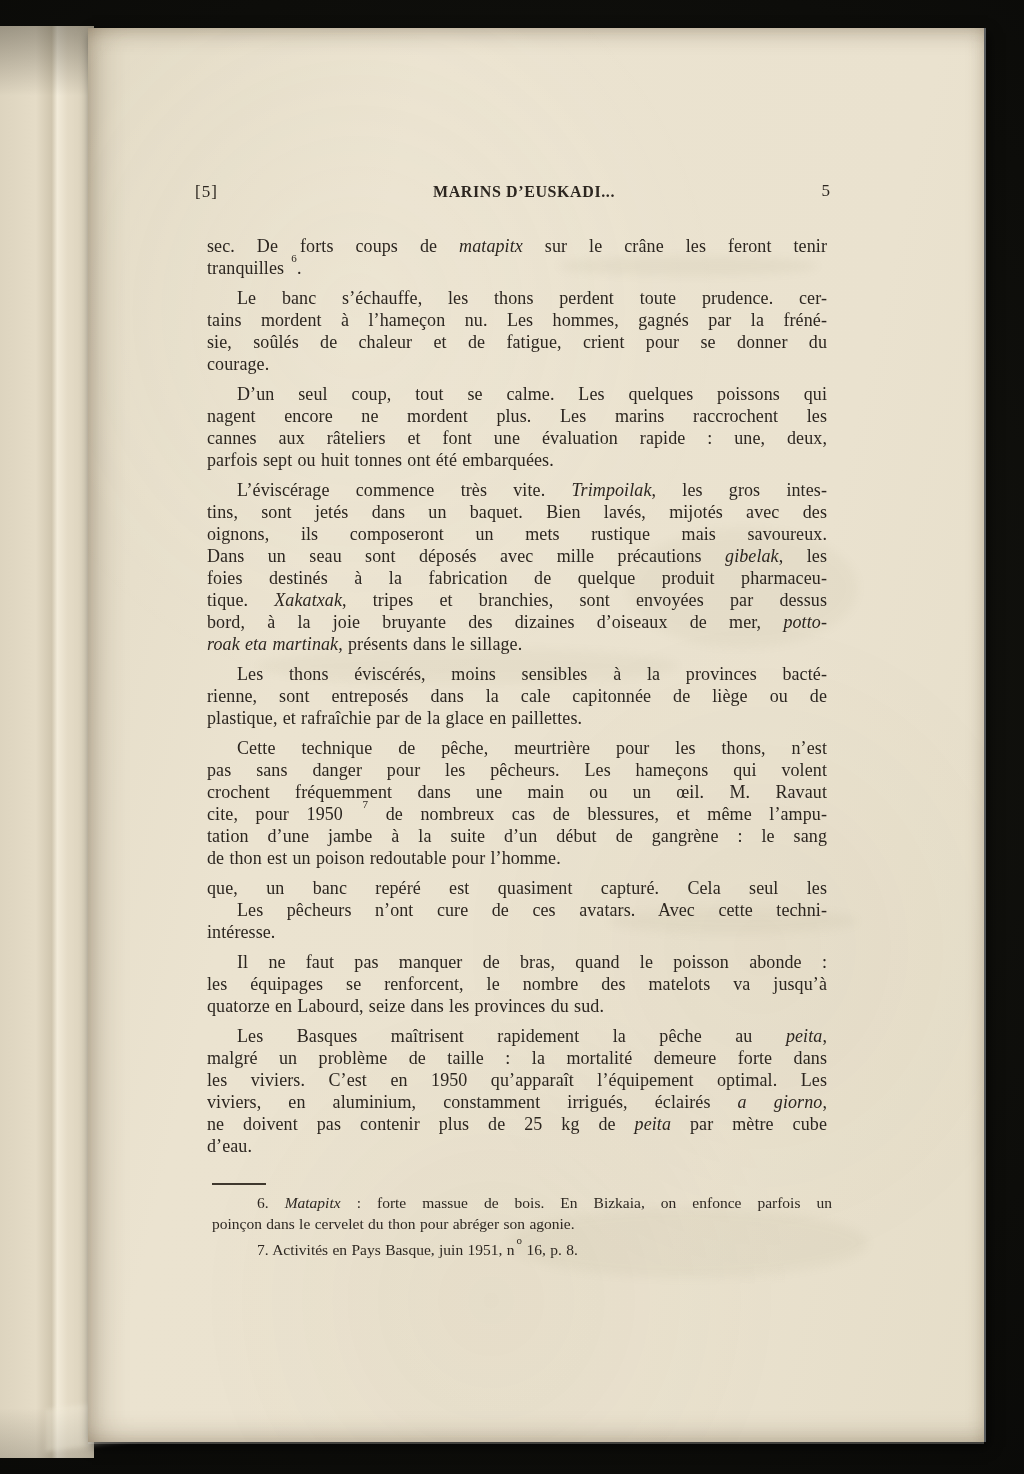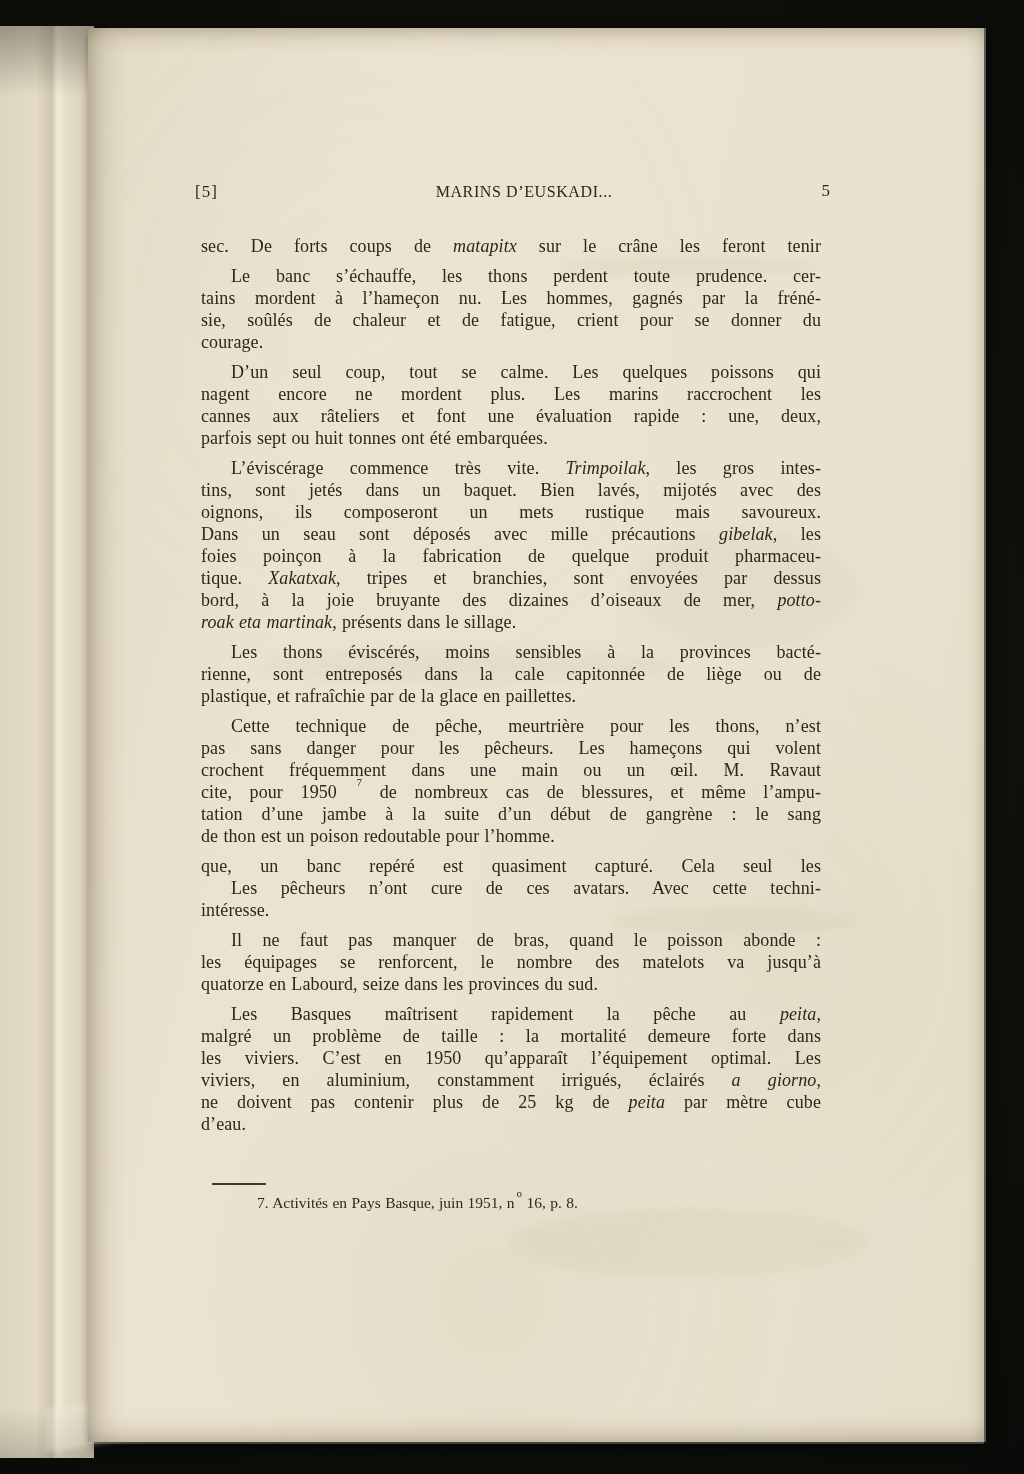--- a/index.html
+++ b/index.html
@@ -52,26 +52,26 @@
   .stain{position:absolute;pointer-events:none;filter:blur(5px);border-radius:50%;background:#8a845f;}
   .s1{left:470px;top:228px;width:260px;height:20px;opacity:.07;}
   .s2{left:540px;top:500px;width:230px;height:120px;opacity:.05;}
   .s3{left:170px;top:620px;width:420px;height:36px;opacity:.05;}
   .s4{left:520px;top:880px;width:250px;height:26px;opacity:.06;}
   .s5{left:420px;top:1180px;width:360px;height:70px;opacity:.06;}
 
   
   .hmark{position:absolute;left:107px;top:154px;font-size:17px;letter-spacing:1px;}
   .htitle{position:absolute;left:236px;top:155px;width:400px;text-align:center;
-          font-size:16px;letter-spacing:.6px;}
+          font-size:16px;letter-spacing:.6px;font-weight:bold;}
   .hnum{position:absolute;right:154px;top:153px;font-size:17px;}
 
   
   .body-text{
-    position:absolute;left:113px;top:207px;width:620px;
+    position:absolute;left:119px;top:207px;width:620px;
     font-size:18px;line-height:22px;word-spacing:.6px;letter-spacing:.1px;
   }
   .para{margin:0 0 8px 0;}
   .para:last-child{margin-bottom:0;}
   .line{min-height:22px;text-align:justify;}
   .line.jl{text-align-last:justify;}
   .line.ind{text-indent:30px;}
   sup{font-size:11px;line-height:0;position:relative;top:-5px;margin-left:2px;}
 
   
@@ -100,39 +100,40 @@
     <div class="stain s4"></div>
     <div class="stain s5"></div>
 
     <span class="hmark">[5]</span>
     <span class="htitle">MARINS D’EUSKADI...</span>
     <span class="hnum">5</span>
 
     <div class="body-text" id="body-text">
         <div class="para">
           <div class="line jl">sec. De forts coups de <i>matapitx</i> sur le crâne les feront tenir</div>
+          <div class="line">tranquilles <sup>6</sup>.</div>
         </div>
         <div class="para">
           <div class="line jl ind">Le banc s’échauffe, les thons perdent toute prudence. cer-</div>
           <div class="line jl">tains mordent à l’hameçon nu. Les hommes, gagnés par la fréné-</div>
           <div class="line jl">sie, soûlés de chaleur et de fatigue, crient pour se donner du</div>
           <div class="line">courage.</div>
         </div>
         <div class="para">
           <div class="line jl ind">D’un seul coup, tout se calme. Les quelques poissons qui</div>
           <div class="line jl">nagent encore ne mordent plus. Les marins raccrochent les</div>
           <div class="line jl">cannes aux râteliers et font une évaluation rapide : une, deux,</div>
           <div class="line">parfois sept ou huit tonnes ont été embarquées.</div>
         </div>
         <div class="para">
           <div class="line jl ind">L’éviscérage commence très vite. <i>Trimpoilak</i>, les gros intes-</div>
           <div class="line jl">tins, sont jetés dans un baquet. Bien lavés, mijotés avec des</div>
           <div class="line jl">oignons, ils composeront un mets rustique mais savoureux.</div>
           <div class="line jl">Dans un seau sont déposés avec mille précautions <i>gibelak</i>, les</div>
-          <div class="line jl">foies poinçon à la fabrication de quelque produit pharmaceu-</div>
+          <div class="line jl">foies destinés à la fabrication de quelque produit pharmaceu-</div>
           <div class="line jl">tique. <i>Xakatxak</i>, tripes et branchies, sont envoyées par dessus</div>
           <div class="line jl">bord, à la joie bruyante des dizaines d’oiseaux de mer, <i>potto-</i></div>
           <div class="line"><i>roak eta martinak,</i> présents dans le sillage.</div>
         </div>
         <div class="para">
           <div class="line jl ind">Les thons éviscérés, moins sensibles à la provinces bacté-</div>
           <div class="line jl">rienne, sont entreposés dans la cale capitonnée de liège ou de</div>
           <div class="line">plastique, et rafraîchie par de la glace en paillettes.</div>
         </div>
         <div class="para">
@@ -160,18 +161,22 @@
           <div class="line jl">viviers, en aluminium, constamment irrigués, éclairés <i>a giorno</i>,</div>
           <div class="line jl">ne doivent pas contenir plus de 25 kg de <i>peita</i> par mètre cube</div>
           <div class="line">d’eau.</div>
         </div>
       </div>
 
     <div class="footnotes">
       <div class="fn-rule"></div>
       <div id="fn-list">
           <div class="fn-para">
+            <div class="line jl fn-ind">6. <i>Matapitx</i> : forte massue de bois. En Bizkaia, on enfonce parfois un</div>
+            <div class="line">poinçon dans le cervelet du thon pour abréger son agonie.</div>
+          </div>
+          <div class="fn-para">
             <div class="line fn-ind">7. Activités en Pays Basque, juin 1951, n<sup>o</sup> 16, p. 8.</div>
           </div>
         </div>
     </div>
   </div>
 </div>
 
 </body></html>

